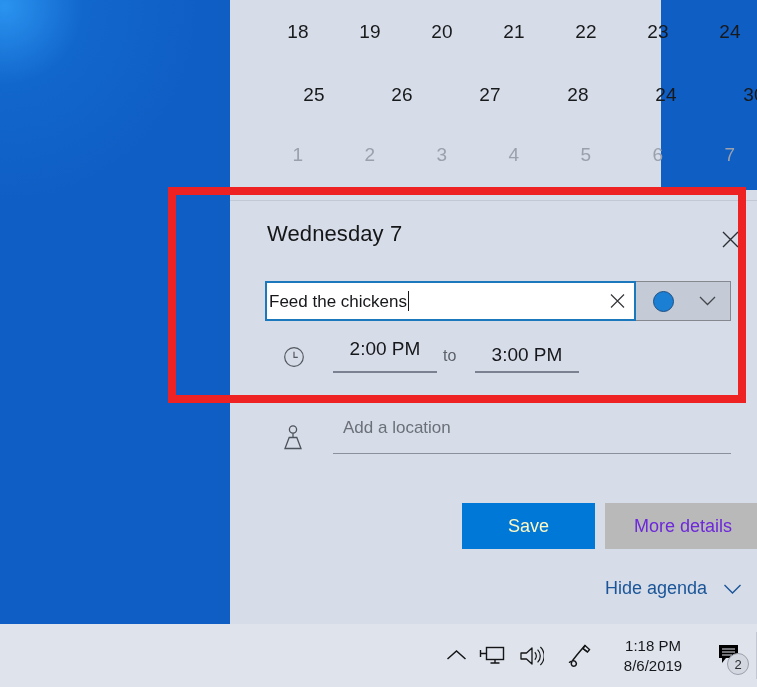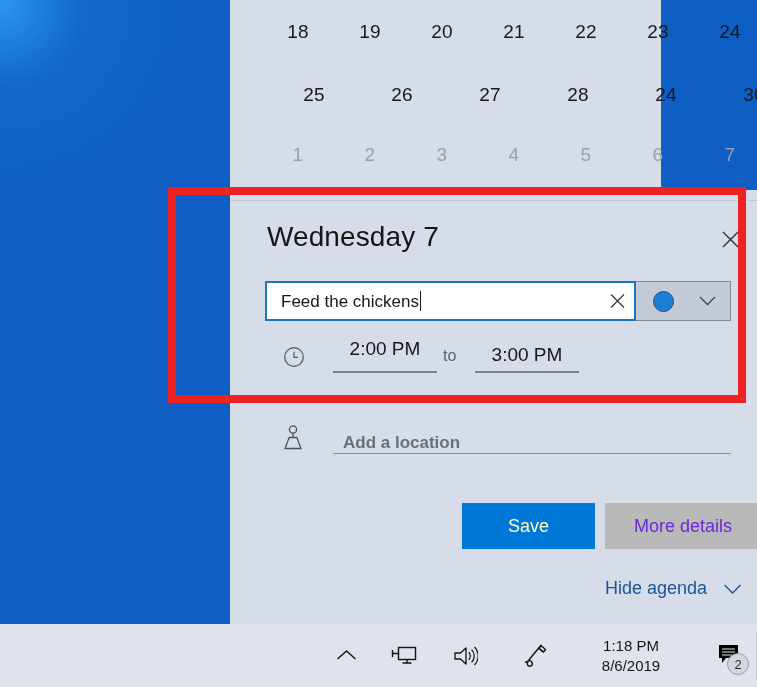--- a/index.html
+++ b/index.html
@@ -78,21 +78,21 @@
     left: 0; top: 10px;
     width: 539px;
     height: 1px;
     background: #c2c9d6;
   }
 
   .event-title {
     position: absolute;
     left: 37px;
     top: 31px;
-    font-size: 28px;
+    font-size: 22px;
     color: #151617;
     letter-spacing: .1px;
   }
   .close-btn {
     position: absolute;
     right: 26px;
     top: 36px;
     width: 26px;
     height: 26px;
     display: flex;
@@ -117,21 +117,21 @@
     height: 40px;
     box-sizing: border-box;
     background: #ffffff;
     border: 2px solid #1c78bd;
     display: flex;
     align-items: center;
   }
   .title-input-text {
     font-size: 17px;
     color: #16171a;
-    margin-left: 14px;
+    margin-left: 2px;
     white-space: nowrap;
   }
   .caret {
     display: inline-block;
     width: 1px;
     height: 20px;
     background: #16171a;
     margin-left: 1px;
     vertical-align: -4px;
   }
@@ -225,22 +225,21 @@
   }
   .loc-field {
     position: absolute;
     left: 68px;
     top: 0;
     width: 398px;
     height: 36px;
     box-sizing: border-box;
     border-bottom: 1px solid #8b909c;
     display: flex;
-    align-items: flex-end;
-    font-weight: bold;
+    align-items: flex-start;
   }
   .loc-placeholder {
     font-size: 17px;
     color: #6b7078;
     margin-left: 10px;
   }
 
   
   .btn-row {
     position: absolute;
@@ -296,21 +295,20 @@
     height: 63px;
     background: #dfe3ec;
   }
   .tray {
     position: absolute;
     right: 0;
     top: 0;
     height: 63px;
     display: flex;
     align-items: center;
-    gap: 22px;
   }
   .tray-icon {
     display: flex;
     align-items: center;
     justify-content: center;
     color: #141516;
   }
   .tray-chevron { width: 34px; height: 63px; }
   .tray-network { width: 38px; height: 63px; }
   .tray-volume  { width: 38px; height: 63px; }

